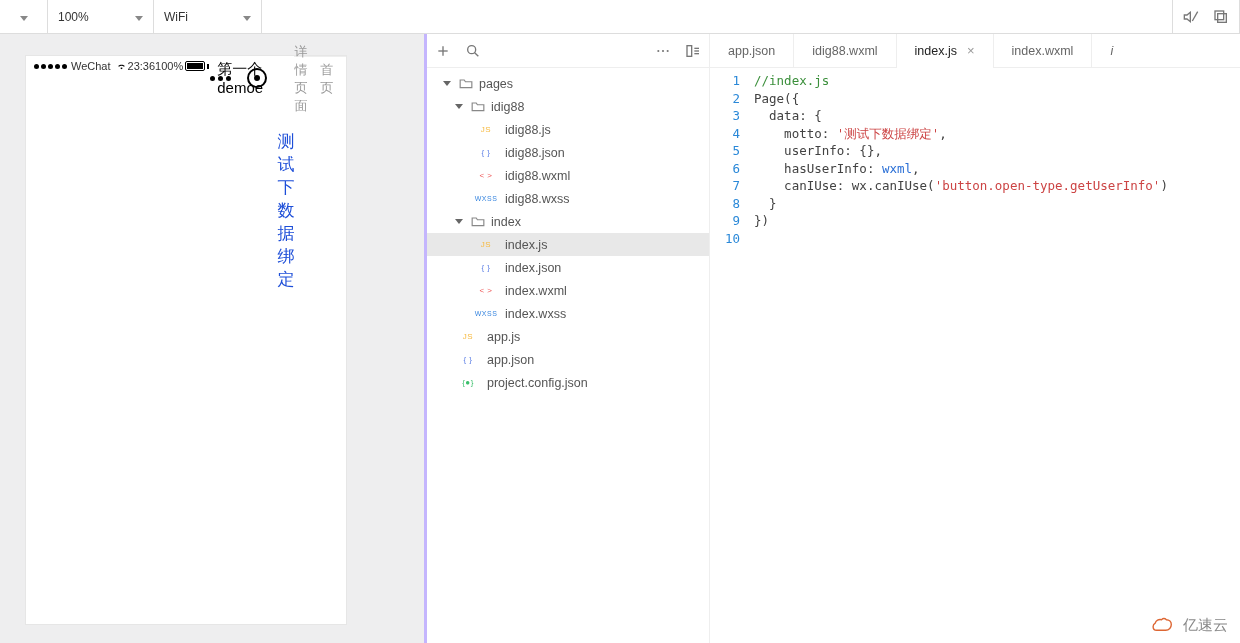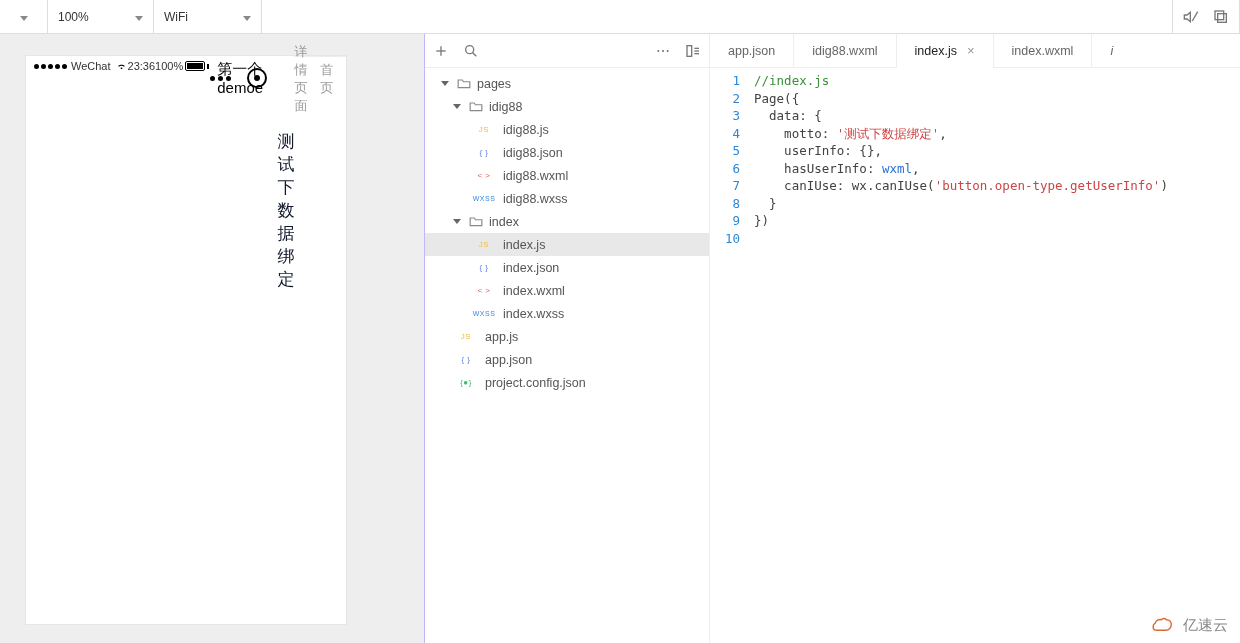--- a/index.html
+++ b/index.html
@@ -25,26 +25,26 @@
     .battery { display:flex; align-items:center; gap:2px;}
     .batt-body { width:20px;height:10px;border:1px solid #000;border-radius:2px;position:relative; }
     .batt-body::after{content:'';position:absolute;left:1px;top:1px;bottom:1px;width:16px;background:#000;}
     .batt-tip { width:2px;height:5px;background:#000; }
     .nav-bar { height:44px; display:flex; align-items:center; justify-content:center; position:relative; font-size:15px; color:#000;}
     .nav-actions { position:absolute; right:10px; display:flex; align-items:center; gap:16px; }
     .more-dots { display:flex; gap:3px; }
     .more-dots span{width:5px;height:5px;border-radius:50%;background:#000;}
     .target-ico{width:20px;height:20px;border:2px solid #000;border-radius:50%;display:flex;align-items:center;justify-content:center;}
     .target-ico::after{content:'';width:6px;height:6px;border-radius:50%;background:#000;}
-    .phone-body { flex:1; display:flex; align-items:flex-start; justify-content:center; padding-top:74px; font-size:17px; color:#0f172a;}
+    .phone-body { flex:1; display:flex; align-items:flex-start; justify-content:center; padding-top:74px; font-size:17px; color:#1d4ed8;}
     .tab-bar { height:44px; border-top:1px solid #eee; display:flex; }
     .tab-item { flex:1; display:flex; align-items:center; justify-content:center; color:#9a9a9a; font-size:13px;}
 
     
-    .tree-panel { width:286px; border-left:1px solid #c4b5fd; border-right:1px solid #eee; display:flex; flex-direction:column; }
+    .tree-panel { width:286px; border-left:3px solid #c4b5fd; border-right:1px solid #eee; display:flex; flex-direction:column; }
     .tree-toolbar { height:34px; border-bottom:1px solid #eee; display:flex; align-items:center; justify-content:space-between; padding:0 8px;}
     .tree-toolbar .left, .tree-toolbar .right { display:flex; gap:14px; }
     .tree-body { flex:1; overflow:auto; padding-top:4px; }
     .tree-row { display:flex; align-items:center; height:23px; gap:6px; cursor:default; font-size:12.5px; color:#555;}
     .tree-row.selected { background:#e8e8e8; }
     .caret { width:0;height:0;border-left:4px solid transparent;border-right:4px solid transparent;border-top:5px solid #666; margin-right:2px;}
     .folder-ico { width:14px;height:11px; }
     .folder-ico svg { width:14px;height:11px; }
     .file-badge { width:26px; text-align:center; font-size:8px; font-weight:400; letter-spacing:0.5px;}
     .file-badge.js { color:#f7b93e; }

